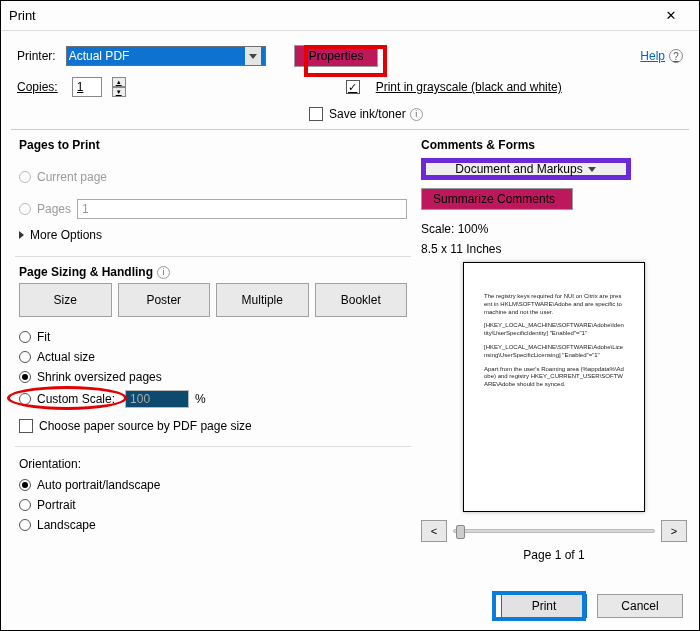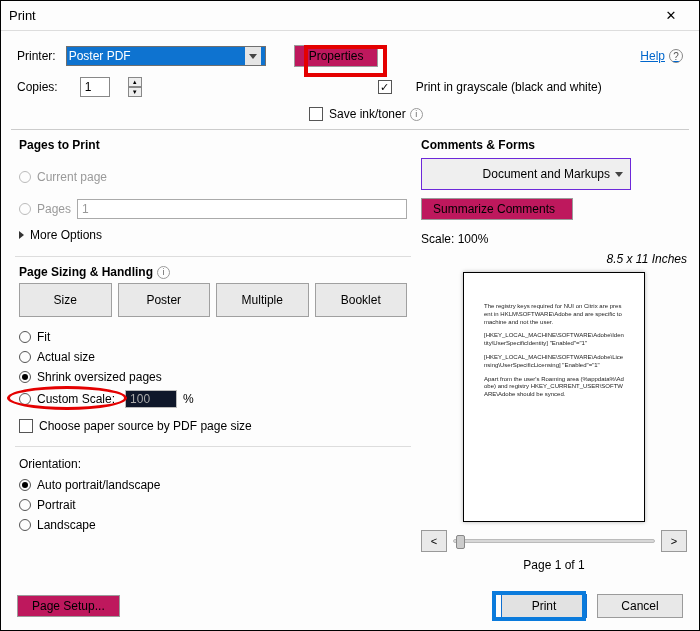--- a/index.html
+++ b/index.html
@@ -25,21 +25,21 @@
   .dd-btn { background:#e5e5e5; width:16px; display:flex; align-items:center; justify-content:center; height:100%;}
   .btn {
     height: 22px; padding: 0 14px; background: #be185d; border: 1px solid #9b9b9b;
     display: inline-flex; align-items: center; justify-content: center; cursor: default;
   }
   .red-highlight {
     position: absolute; border: 4px solid #e40000; pointer-events: none;
   }
   .help-link { color: #0066cc; text-decoration: underline; margin-left: auto; display:flex; align-items:center; gap:4px;}
   .help-q { width:14px; height:14px; border:1px solid #888; border-radius:50%; display:inline-flex; align-items:center; justify-content:center; font-size:10px; color:#555; text-decoration:none;}
-  .copies-row { padding: 6px 16px 10px 16px; gap: 18px; }
+  .copies-row { padding: 6px 16px 10px 16px; gap: 10px; text-decoration: underline; }
   .num-input { width: 30px; height: 20px; border: 1px solid #888; padding: 0 4px; background: #fff;}
   .spinner { width: 14px; display:flex; flex-direction:column;}
   .spinner div { height:10px; border:1px solid #888; background:#eee; font-size:6px; line-height:8px; text-align:center;}
   .chk { width:14px; height:14px; border:1px solid #555; margin-right:6px; display:inline-flex; align-items:center; justify-content:center; font-size:11px; color:#000; background:#fff;}
   .divider-h { height:1px; background:#ccc; margin:0 10px;}
 
   .body { display:flex; flex:1; }
   .left-col { width: 420px; padding: 6px 14px 10px 18px; display:flex; flex-direction:column; gap:0;}
   .right-col { flex:1; padding: 6px 12px 10px 0; display:flex; flex-direction:column;}
 
@@ -50,27 +50,27 @@
   .opt { display:flex; align-items:center; margin:3px 0;}
   .opt.disabled { color:#9a9a9a;margin-top:12px; }
   .pages-field { flex:1; height:20px; border:1px solid #aaa; background:#fff; color:#999; padding:0 4px; margin-left:6px;}
   .more-opts { display:flex; align-items:center; gap:6px; margin:6px 0 10px 0;}
   .tri-right { width:0;height:0;border-top:4px solid transparent;border-bottom:4px solid transparent;border-left:5px solid #333;}
   .hr { height:1px; background:#ddd; margin:4px -4px 8px -4px;}
 
   .tab-row { display:flex; gap:6px; margin:4px 0 10px 0;}
   .tab-btn { flex:1; height:34px; background:#e9e9e9; border:1px solid #a0a0a0; display:flex; align-items:center; justify-content:center;}
   .info-i { width:13px;height:13px;border:1px solid #999;border-radius:50%;display:inline-flex;align-items:center;justify-content:center;font-size:9px;color:#666;margin-left:4px;}
-  .scale-in { width:52px; height:18px; border:1px solid #bbb; color:#aaa; padding:0 4px; background:#0f172a;}
+  .scale-in { width:64px; height:18px; border:1px solid #bbb; color:#aaa; padding:0 4px; background:#0c4a6e;}
   .red-ellipse {
     position:absolute; border:3px solid #e40000; border-radius:50%/50%;
     width:120px; height:24px; pointer-events:none;
   }
 
-  .cf-select { display:flex; align-items:center; justify-content:flex-end; height:32px; border:1px solid #6d28d9; background:#efefef; padding:0 2px 0 6px; width:210px;}
+  .cf-select { display:flex; align-items:center; justify-content:center; height:22px; border:5px solid #6d28d9; background:#efefef; padding:0 2px 0 6px; width:210px;}
   .cf-select .arrow-box { width:18px; height:100%; display:flex; align-items:center; justify-content:center;}
   .v-arrow {width:0;height:0;border-left:4px solid transparent;border-right:4px solid transparent;border-top:5px solid #444;}
   .preview-box {
     width:182px; height:250px; border:1px solid #000; background:#fff; margin:6px auto 4px auto;
     box-shadow: 0 0 4px rgba(0,0,0,0.3); padding:30px 20px 10px 20px; overflow:hidden;
   }
   .preview-box p { font-size:6px; color:#222; margin:0 0 6px 0; line-height:1.3; word-break:break-all;}
   .nav-row { display:flex; align-items:center; gap:6px; margin-top:4px;}
   .nav-btn { width:26px; height:22px; border:1px solid #999; background:#e9e9e9; display:flex; align-items:center; justify-content:center; font-size:11px;}
   .slider-track { flex:1; height:4px; background:#d8d8d8; border:1px solid #bbb; border-radius:2px; position:relative;}
@@ -91,21 +91,21 @@
 <div class="window">
 
   <div class="titlebar">
     <span class="title">Print</span>
     <span class="close-x">✕</span>
   </div>
 
   <div class="row toprow" style="position:relative;">
     <span class="label">Printer:</span>
     <div class="printer-select">
-      <span>Poster PDF</span>
+      <span>Actual PDF</span>
       <div class="dd-btn">
           <div class="v-arrow"></div>
         </div>
     </div>
     <div style="width:16px;"></div>
     <div class="btn">Properties</div>
     <div style="width:10px;"></div>
     <span class="help-link">
       <span>Help</span>
       <span class="help-q">?</span>
@@ -216,41 +216,40 @@
         <span>Document and Markups</span>
         <div class="arrow-box">
             <div class="v-arrow"></div>
           </div>
       </div>
       <div style="height:8px;"></div>
       <div class="btn" style="width:152px;padding-left:8px;">Summarize Comments</div>
       <div style="height:12px;"></div>
       <div>Scale: 100%</div>
       <div style="height:6px;"></div>
-      <div style="text-align:right;font-style:italic;">8.5 x 11 Inches</div>
+      <div style="text-align:left;">8.5 x 11 Inches</div>
 
       <div class="preview-box">
         <p>The registry keys required for NUI on Citrix are present in HKLM\SOFTWARE\Adobe and are specific to machine and not the user.</p>
         <p>[HKEY_LOCAL_MACHINE\SOFTWARE\Adobe\Identity\UserSpecificIdentity] "Enabled"="1"</p>
         <p>[HKEY_LOCAL_MACHINE\SOFTWARE\Adobe\Licensing\UserSpecificLicensing] "Enabled"="1"</p>
         <p>Apart from the user's Roaming area (%appdata%\Adobe) and registry HKEY_CURRENT_USER\SOFTWARE\Adobe should be synced.</p>
       </div>
 
       <div class="nav-row">
         <div class="nav-btn">&lt;</div>
         <div class="slider-track">
           <div class="slider-thumb"></div>
         </div>
         <div class="nav-btn">&gt;</div>
       </div>
       <div class="page-of">Page 1 of 1</div>
     </div>
   </div>
 
   <div class="footer" style="position:relative;">
-    <div class="btn">Page Setup...</div>
     <div class="spacer"></div>
     <div class="primary-btn">Print</div>
     <div class="sec-btn">Cancel</div>
     <div class="blue-highlight" style="right:113px; bottom:9px; width:94px; height:30px;"></div>
   </div>
 
 </div>
 
 </body></html>

